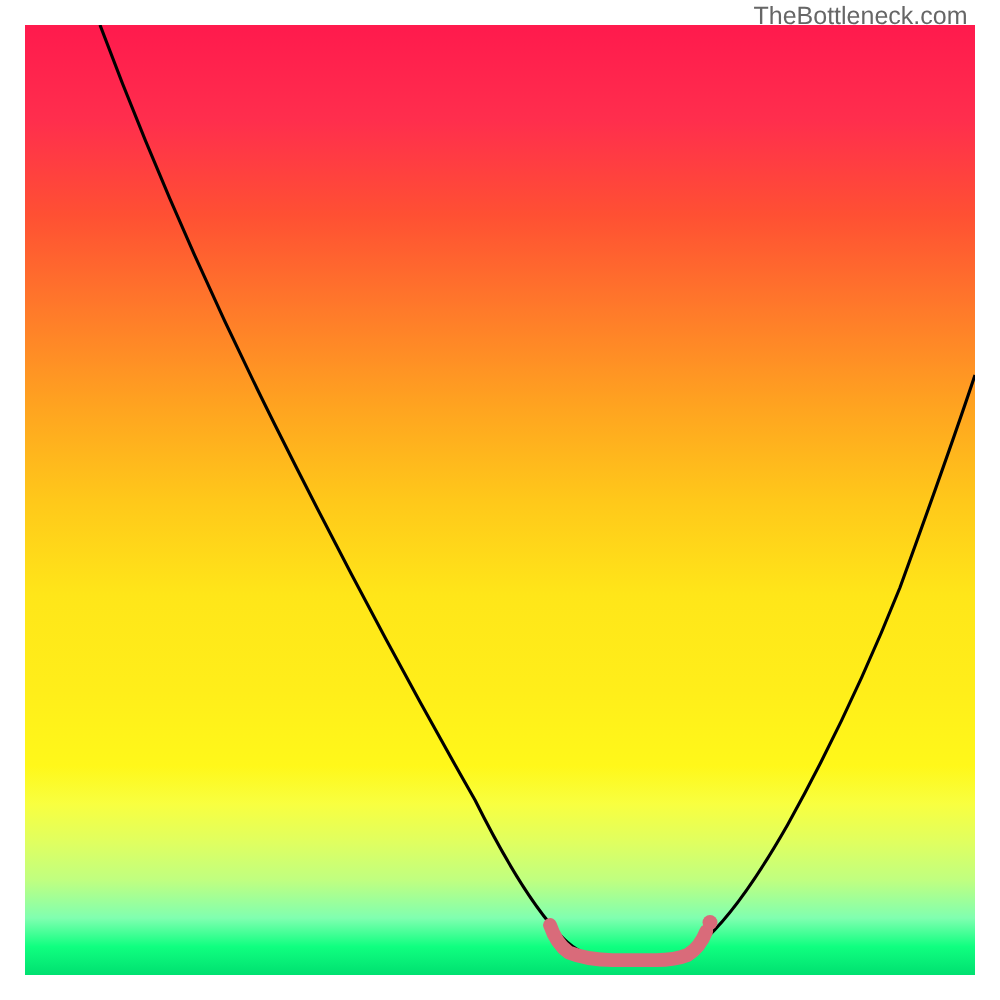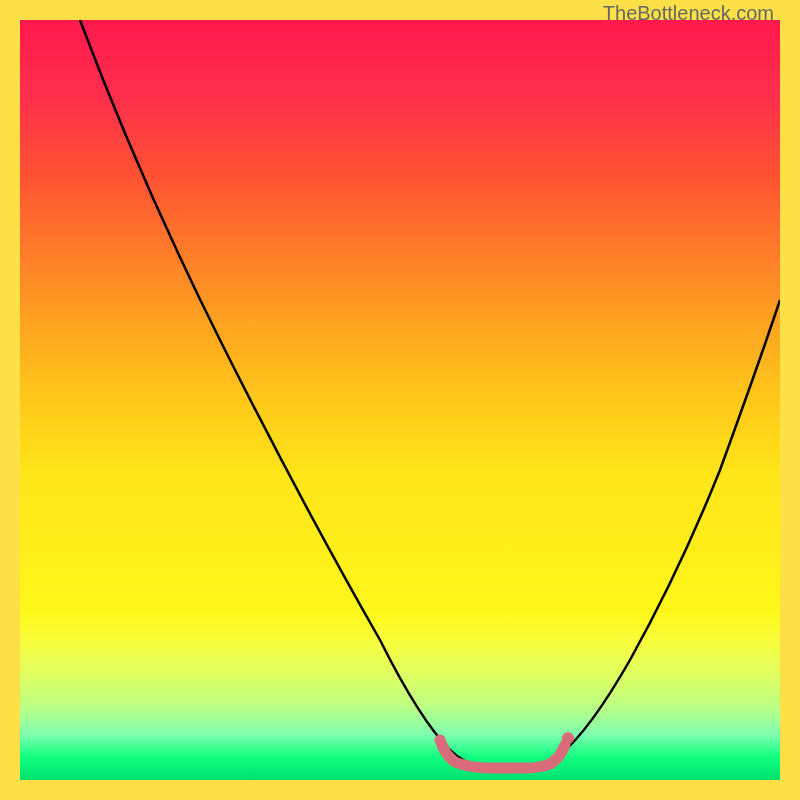--- a/index.html
+++ b/index.html
@@ -7,21 +7,21 @@
     padding: 0;
     background: #000;
     width: 800px;
     height: 800px;
     overflow: hidden;
   }
   .chart-container {
     position: relative;
     width: 800px;
     height: 800px;
-    background: #fde047;
+    background: #ffffff;
   }
   .plot-area {
     position: absolute;
     left: 20px;
     top: 20px;
     width: 760px;
     height: 760px;
     background: linear-gradient(to bottom,
       #ff1a4d 0%,
       #ff2e4d 10%,

